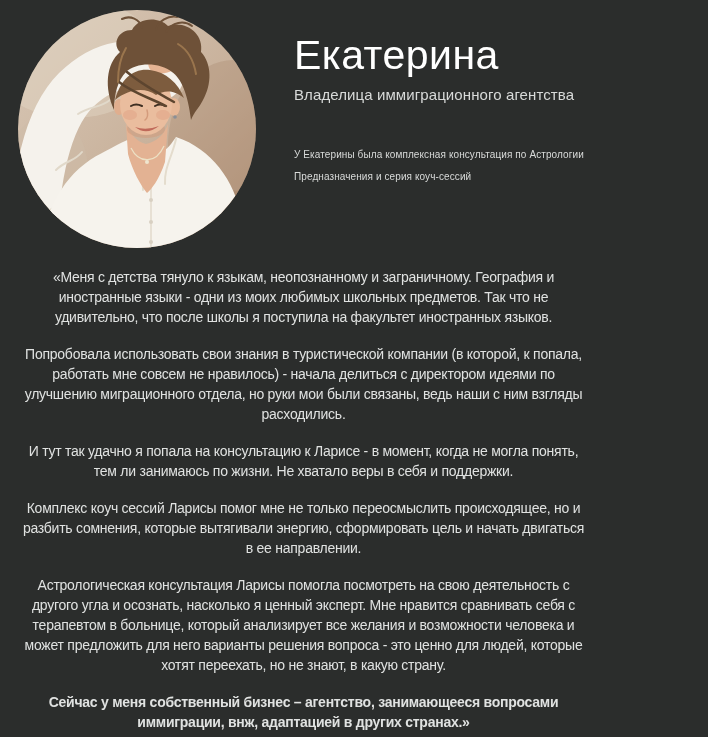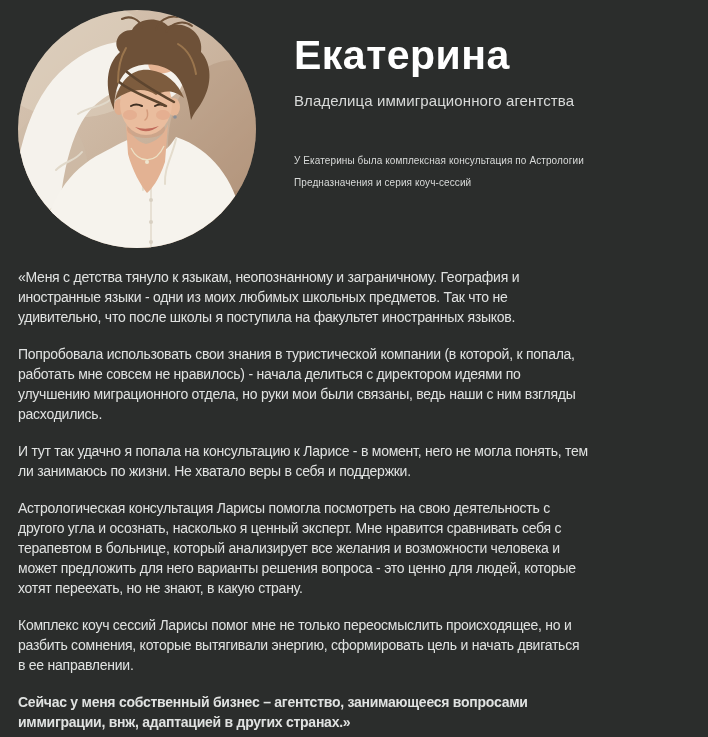--- a/index.html
+++ b/index.html
@@ -20,42 +20,43 @@
     width: 238px; height: 238px;
     border-radius: 50%;
     overflow: hidden;
   }
   .avatar svg { display: block; width: 100%; height: 100%; }
   .header-text {
     position: absolute; left: 294px; top: 33px; right: 14px;
   }
   .name {
     font-size: 41px;
-    font-weight: 700;
+    font-weight: 400;
     letter-spacing: 0.5px;
     color: #ffffff;
     line-height: 1.1;
   }
   .role {
-    margin-top: 14px;
+    margin-top: 8px;
     font-size: 15px;
     color: #d8dad9;
     letter-spacing: 0.1px;
   }
   .summary {
     margin-top: 41px;
     font-size: 10px;
     line-height: 22px;
     color: #d8dad9;
     white-space: pre-line;
     letter-spacing: 0.1px;
   }
   .testimonial {
     padding: 13px 23px 0 18px;
     width: 612px;
+    text-align: center;
   }
   .testimonial p {
     font-size: 14px;
     line-height: 20px;
     letter-spacing: -0.25px;
     color: #e0e2e1;
     margin-bottom: 17px;
   }
   .testimonial p:last-child { margin-bottom: 0; font-weight: bold; }
 </style>
@@ -126,19 +127,19 @@
       <h1 class="name">Екатерина</h1>
       <div class="role">Владелица иммиграционного агентства</div>
       <div class="summary">У Екатерины была комплексная консультация по Астрологии
 Предназначения и серия коуч-сессий</div>
     </div>
   </div>
 
   <div class="testimonial">
     <p>«Меня с детства тянуло к языкам, неопознанному и заграничному. География и иностранные языки - одни из моих любимых школьных предметов. Так что не удивительно, что после школы я поступила на факультет иностранных языков.</p>
     <p>Попробовала использовать свои знания в туристической компании (в которой, к попала, работать мне совсем не нравилось) - начала делиться с директором идеями по улучшению миграционного отдела, но руки мои были связаны, ведь наши с ним взгляды расходились.</p>
-    <p>И тут так удачно я попала на консультацию к Ларисе - в момент, него не могла понять, тем ли занимаюсь по жизни. Не хватало веры в себя и поддержки.</p>
+    <p>И тут так удачно я попала на консультацию к Ларисе - в момент, когда не могла понять, тем ли занимаюсь по жизни. Не хватало веры в себя и поддержки.</p>
+    <p>Комплекс коуч сессий Ларисы помог мне не только переосмыслить происходящее, но и разбить сомнения, которые вытягивали энергию, сформировать цель и начать двигаться в ее направлении.</p>
     <p>Астрологическая консультация Ларисы помогла посмотреть на свою деятельность с другого угла и осознать, насколько я ценный эксперт. Мне нравится сравнивать себя с терапевтом в больнице, который анализирует все желания и возможности человека и может предложить для него варианты решения вопроса - это ценно для людей, которые хотят переехать, но не знают, в какую страну.</p>
-    <p>Комплекс коуч сессий Ларисы помог мне не только переосмыслить происходящее, но и разбить сомнения, которые вытягивали энергию, сформировать цель и начать двигаться в ее направлении.</p>
     <p>Сейчас у меня собственный бизнес – агентство, занимающееся вопросами иммиграции, внж, адаптацией в других странах.»</p>
   </div>
 
 </div>
 
 </body></html>

